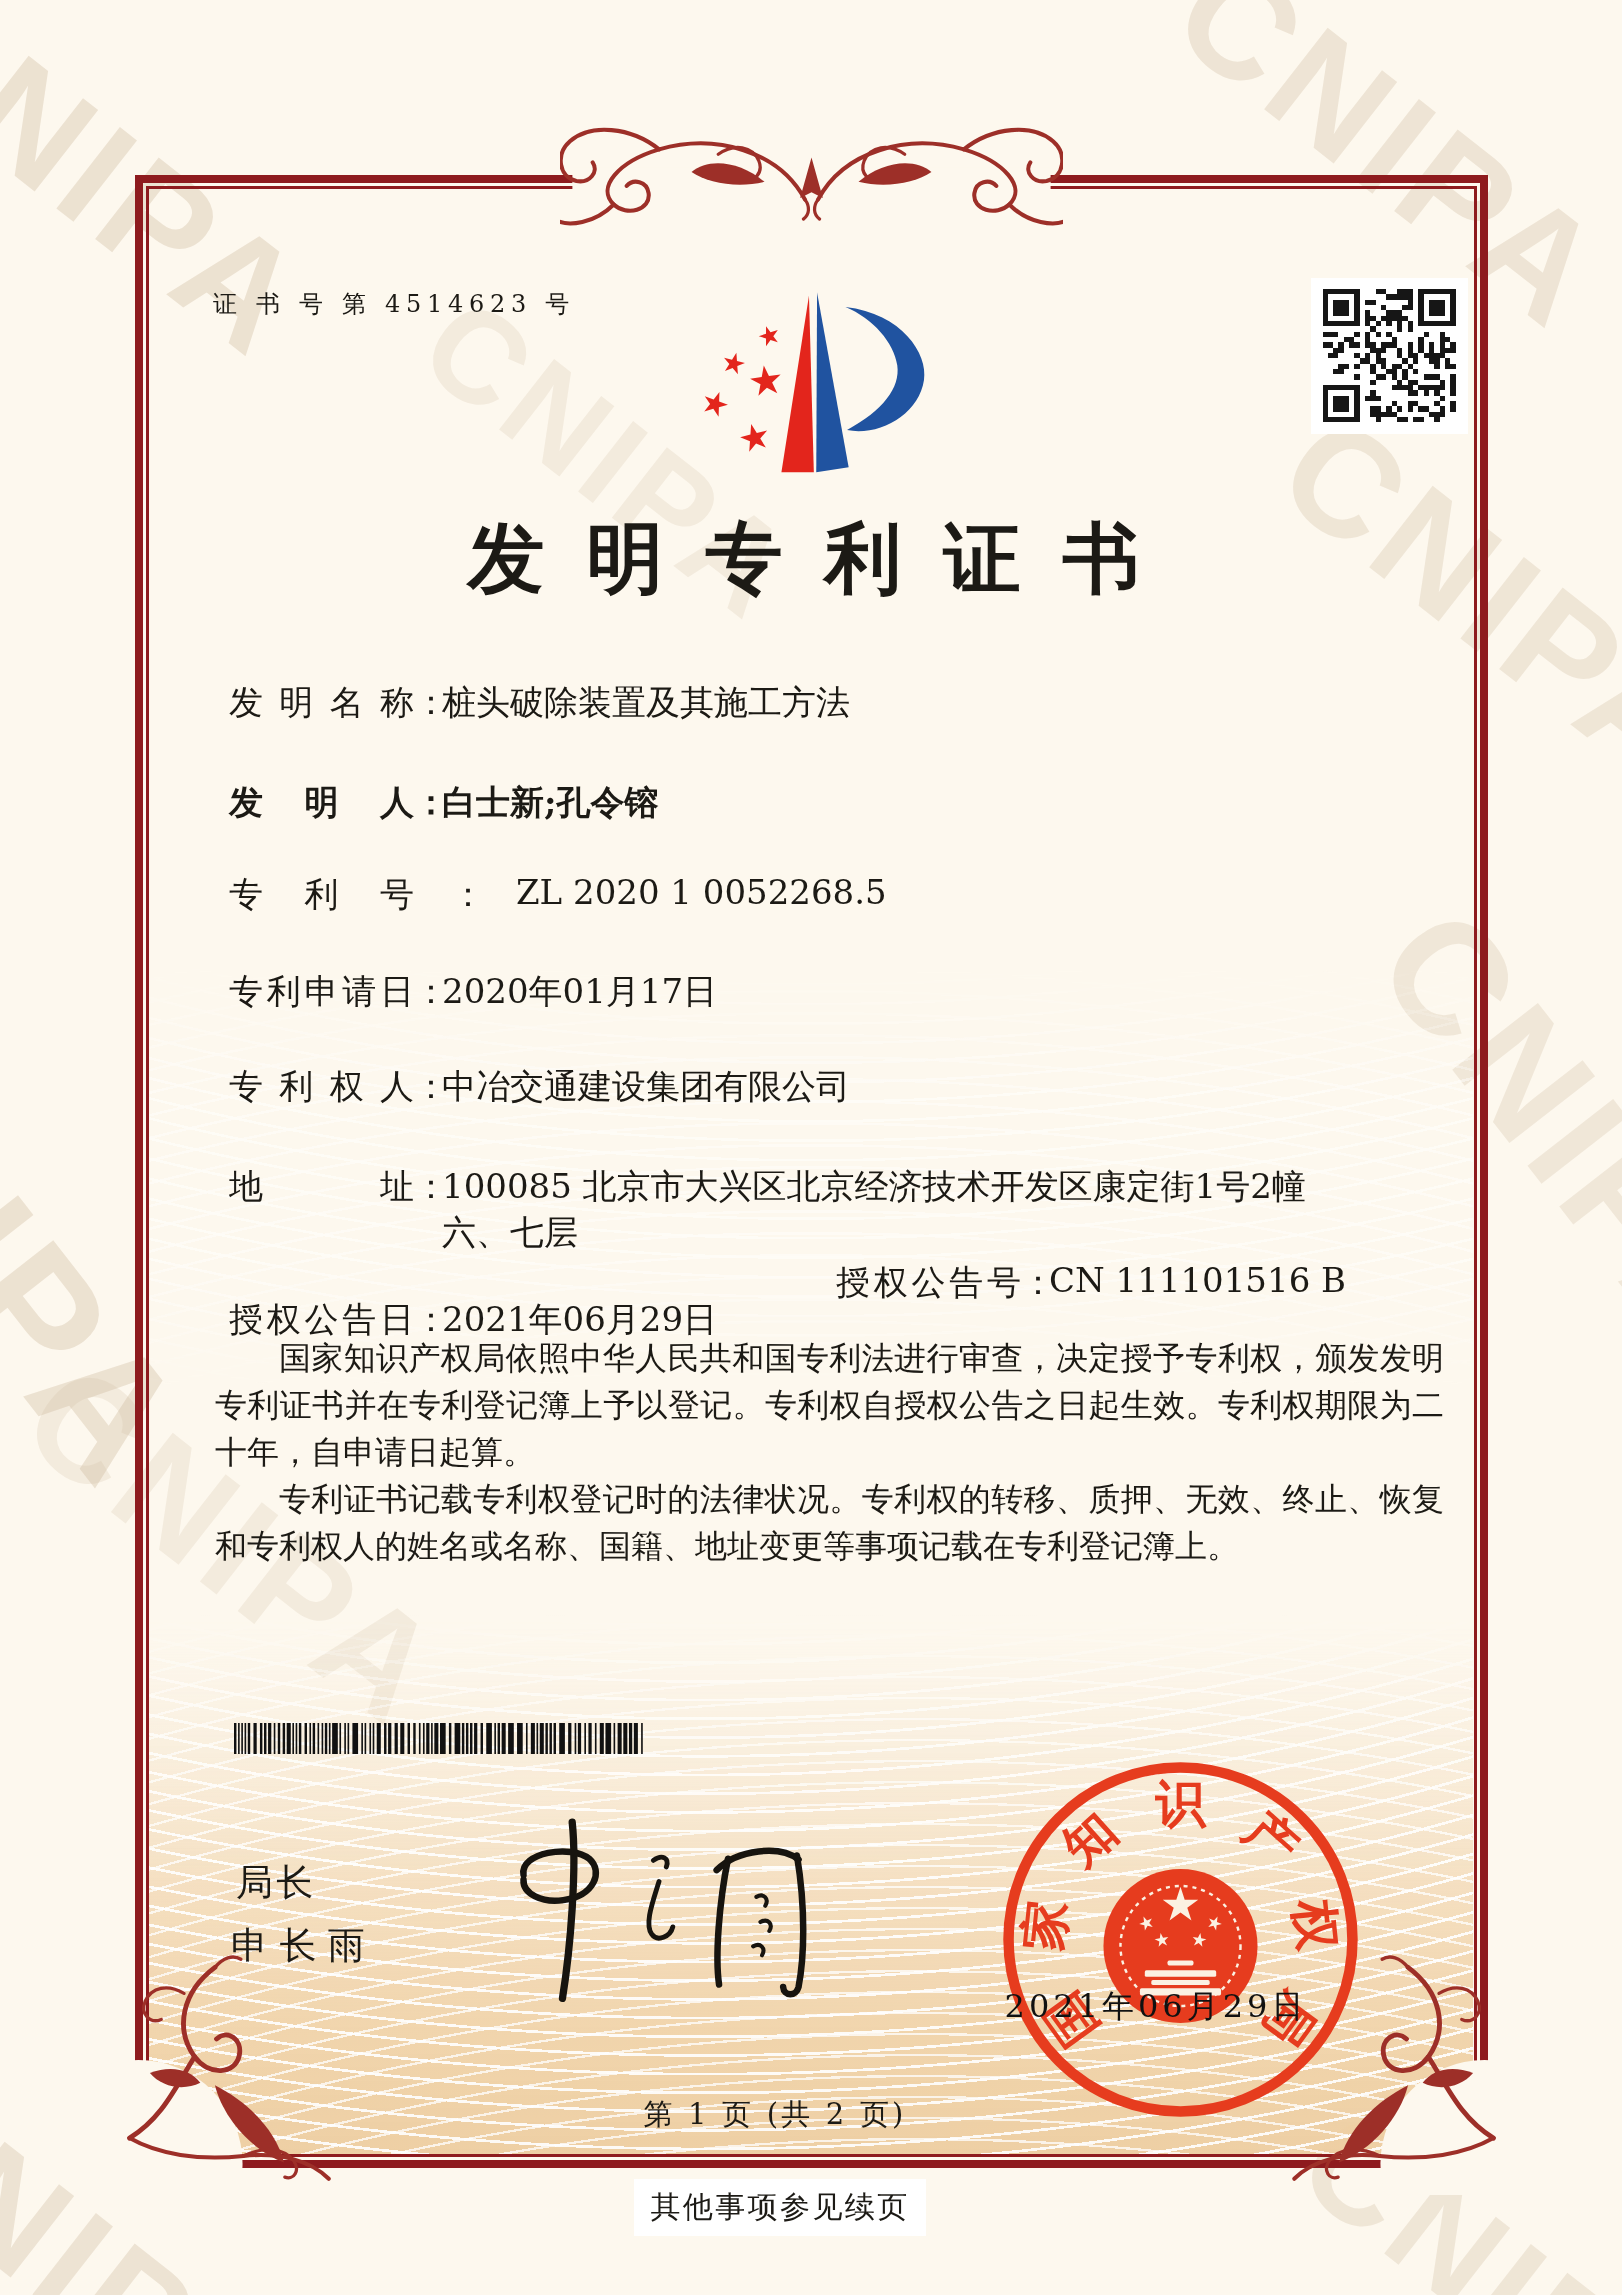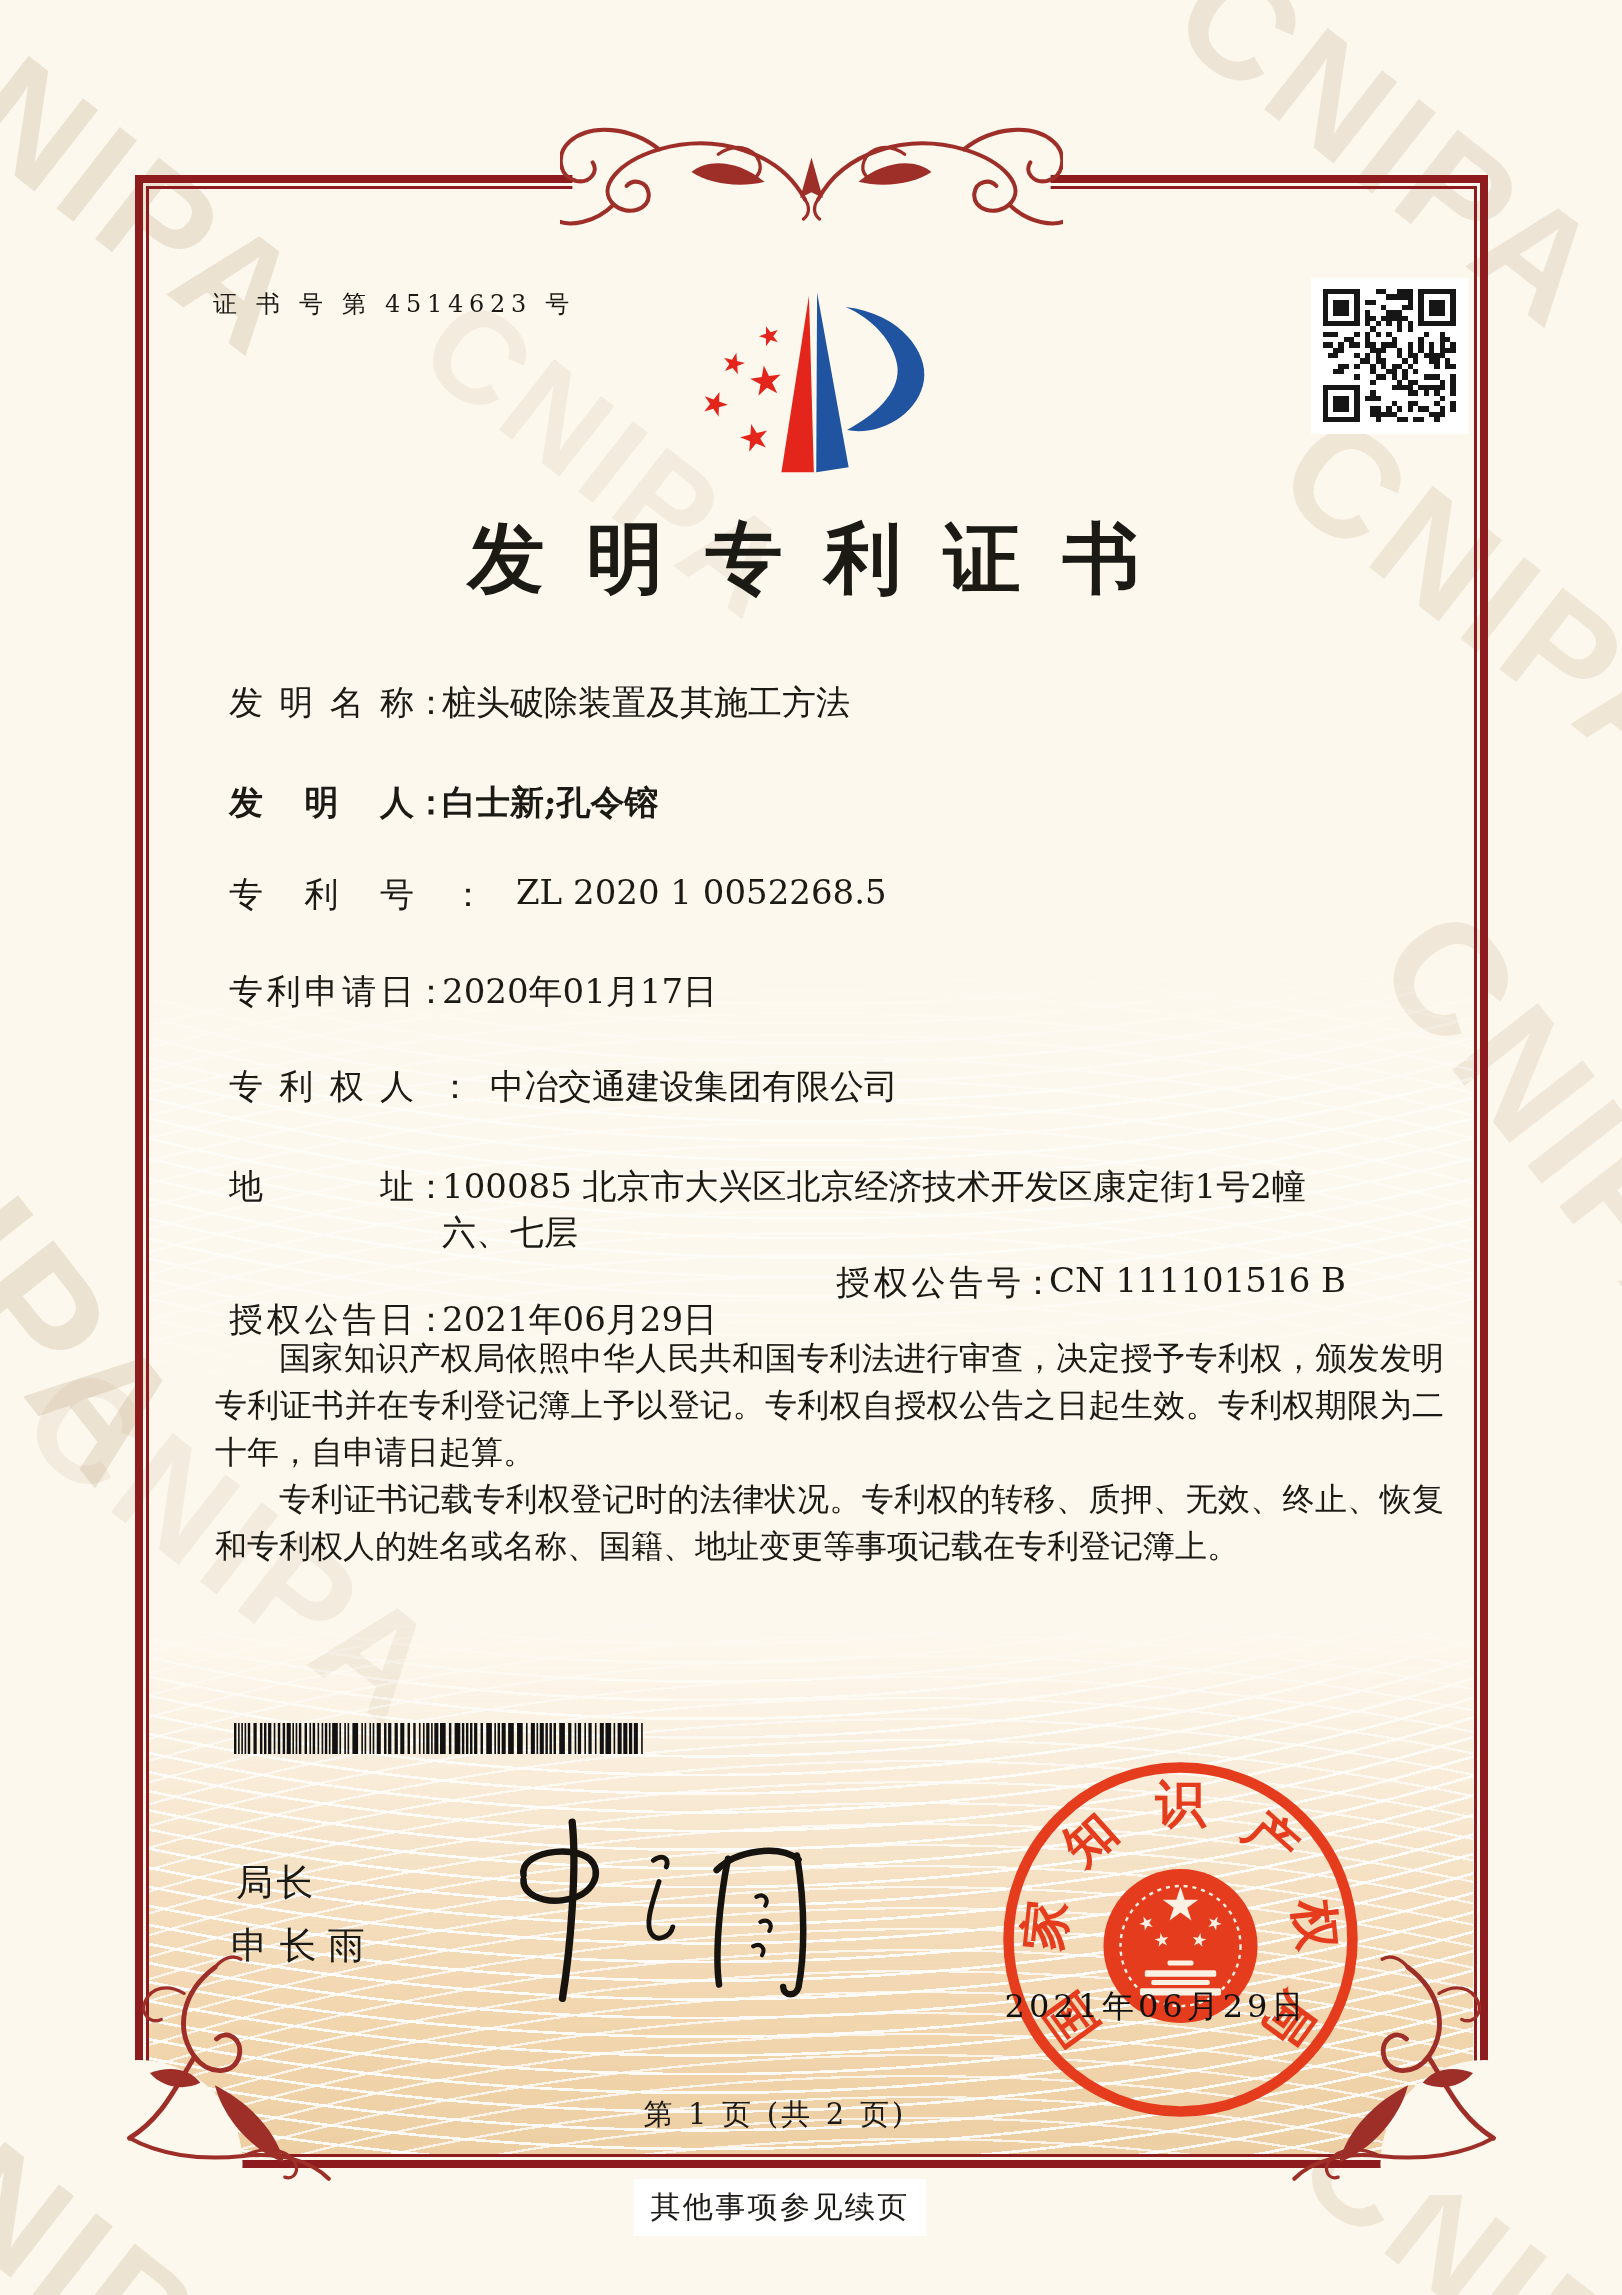--- a/index.html
+++ b/index.html
@@ -46,21 +46,21 @@
   
   .content{z-index:4;}
   #cert-no{left:213px;top:288px;font-size:24px;letter-spacing:5.7px;text-align:right;}
   #title{left:138px;top:508px;width:1331px;text-align:center;font-size:77px;font-weight:bold;letter-spacing:42px;padding-left:42px;box-sizing:border-box;white-space:nowrap;}
   .row{left:229px;font-size:34px;display:flex;align-items:flex-start;white-space:nowrap;}
   .row .lbl{width:185px;text-align:justify;text-align-last:justify;flex:none;}
   .row .colon{width:28px;flex:none;}
   .row .val{white-space:pre;text-align:center;}
   .valblock{line-height:46px;}
   #row-f0{top:680px;} #row-f1{top:780px;font-weight:bold;} #row-f2{top:872px;gap:37px;}
-  #row-f3{top:969px;} #row-f4{top:1064px;gap:24px;} #row-f5{top:1163px;line-height:46px;}
+  #row-f3{top:969px;} #row-f4{top:1064px;} #row-f5{top:1163px;line-height:46px;}
   #row-grant{top:1260px;margin-top:37px;} 
   #grant2{left:836px;top:1260px;}
   #grant2 .lbl{width:185px;}
   #body-text{left:215px;top:1335px;width:1229px;font-size:32px;line-height:47px;text-align:justify;}
   #body-text p{margin:0;text-indent:2em;}
   #qr-box{left:1311px;top:278px;width:157px;height:156px;background:#ffffff;box-sizing:border-box;padding:11.4px;}
   #qr-box svg{width:100%;height:100%;shape-rendering:crispEdges;}
   #barcode{left:234px;top:1723px;width:412px;height:31px;z-index:4;}
   #director-title{left:236px;top:1858px;font-size:37px;letter-spacing:3.2px;z-index:4;}
   #director-name{left:231px;top:1921px;font-size:37px;letter-spacing:11.4px;z-index:4;}

